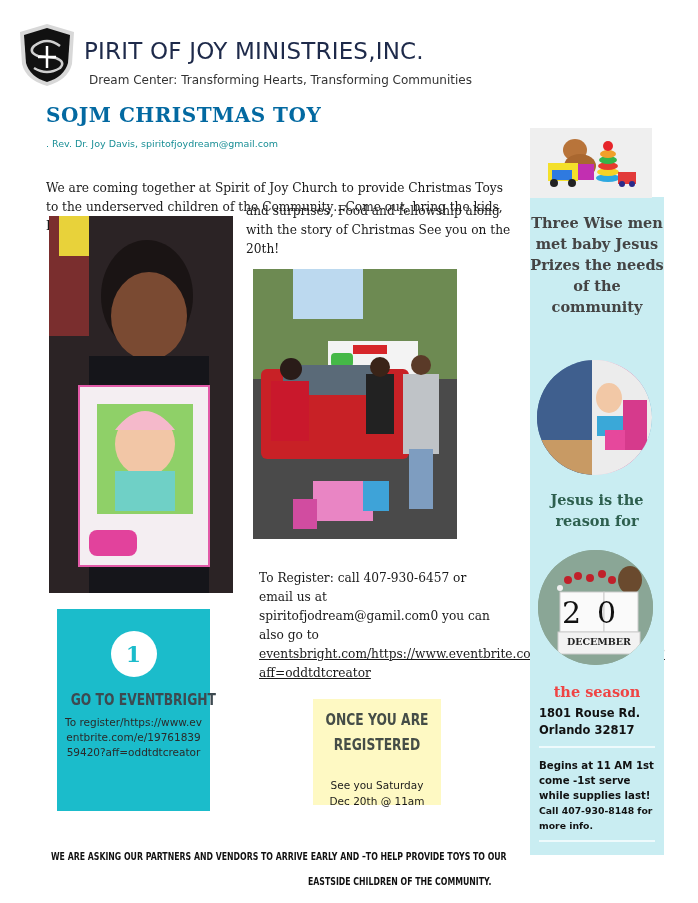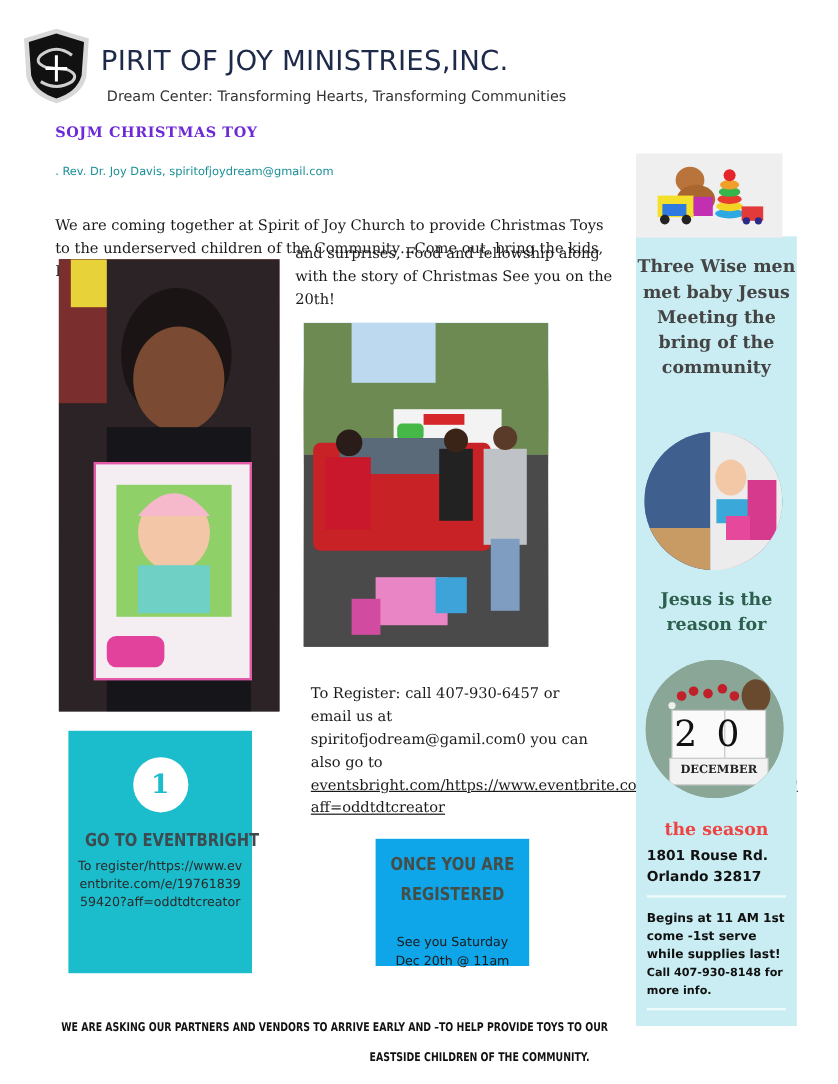--- a/index.html
+++ b/index.html
@@ -2,36 +2,36 @@
 <html><head>
 <meta charset="utf-8">
 <style>
   html,body{margin:0;padding:0;background:#fff;}
   body{width:698px;height:903px;position:relative;overflow:hidden;font-family:"DejaVu Serif",serif;color:#1a1a1a;}
   .abs{position:absolute;}
   
   .logo{left:16px;top:22px;width:62px;height:66px;}
   .org-name{left:84px;top:38px;font-family:"DejaVu Sans",sans-serif;font-size:23px;color:#1e2a4a;letter-spacing:0.2px;white-space:nowrap;}
   .org-tag{left:89px;top:73px;font-family:"DejaVu Sans",sans-serif;font-size:12px;color:#333;white-space:nowrap;}
-  .title{left:46px;top:103px;font-family:"DejaVu Serif",serif;font-weight:bold;font-size:12px;color:#6d28d9;letter-spacing:0.5px;white-space:nowrap;}
+  .title{left:46px;top:103px;font-family:"DejaVu Serif",serif;font-weight:bold;font-size:20px;color:#0369a1;letter-spacing:0.5px;white-space:nowrap;}
   .byline{left:46px;top:138px;font-family:"DejaVu Sans",sans-serif;font-size:9.5px;color:#1a8f96;white-space:nowrap;}
   .intro{left:46px;top:151px;width:470px;font-size:12.2px;line-height:19px;margin-top:28px;}
   .intro2{left:246px;top:202px;width:270px;font-size:12.2px;line-height:19px;}
   
   .photo1{left:49px;top:216px;width:184px;height:377px;overflow:hidden;background:linear-gradient(180deg,#6a2a2a 0%,#3a1c1c 30%,#20202a 60%,#2a2a2a 100%);}
   .photo2{left:253px;top:269px;width:204px;height:270px;overflow:hidden;background:linear-gradient(180deg,#9cc7ea 0%,#b9d9f0 12%,#4a6a3a 22%,#5f7c46 35%,#c8c8c8 45%,#6d6d6d 70%,#3b3b3b 100%);}
   
   .register{left:259px;top:569px;width:240px;font-size:12.2px;line-height:19px;}
   .register a{color:#1a1a1a;text-decoration:underline;}
   
   .step1{left:57px;top:609px;width:153px;height:202px;background:#1bbccb;text-align:center;}
   .step1 .circle{width:46px;height:46px;border-radius:50%;background:#fff;margin:22px auto 0;display:flex;align-items:center;justify-content:center;font-family:"DejaVu Serif",serif;font-weight:bold;font-size:22px;color:#1bbccb;}
   .step1 .hd{font-family:"DejaVu Sans",sans-serif;font-weight:bold;font-size:15px;color:#3d4a50;margin-top:14px;transform:scaleX(0.82);white-space:nowrap;}
   .step1 .bd{font-family:"DejaVu Sans",sans-serif;font-size:10.5px;color:#2a2a2a;line-height:15px;margin-top:6px;padding:0 6px;}
-  .step2{left:313px;top:699px;width:128px;height:106px;background:#0ea5e9;text-align:center;}
+  .step2{left:313px;top:699px;width:128px;height:106px;background:#fef9c3;text-align:center;}
   .step2 .hd{font-family:"DejaVu Sans",sans-serif;font-weight:bold;font-size:15px;color:#454d47;line-height:25px;margin-top:9px;transform:scaleX(0.82);}
   .step2 .bd{font-family:"DejaVu Sans",sans-serif;font-size:10.5px;color:#1a1a1a;line-height:16px;margin-top:19px;}
   
   .foot1{left:51px;top:851px;font-family:"DejaVu Sans",sans-serif;font-weight:bold;font-size:10px;color:#111;white-space:nowrap;transform:scaleX(0.78);transform-origin:left;}
   .foot2{left:308px;top:876px;font-family:"DejaVu Sans",sans-serif;font-weight:bold;font-size:10px;color:#111;white-space:nowrap;transform:scaleX(0.78);transform-origin:left;}
   
   .toys-img{left:530px;top:128px;width:122px;height:70px;background:#efefef;}
   .side{left:530px;top:197px;width:134px;height:658px;background:#c9edf2;}
   .side-h1{left:530px;top:212px;width:134px;text-align:center;font-family:"DejaVu Serif",serif;font-weight:bold;font-size:14.5px;line-height:21px;color:#444;}
   .circ{border-radius:50%;overflow:hidden;}
@@ -139,21 +139,21 @@
     <ellipse cx="78" cy="44" rx="11" ry="4" fill="#f5d325"></ellipse>
     <ellipse cx="78" cy="38" rx="10" ry="4" fill="#e63b2e"></ellipse>
     <ellipse cx="78" cy="32" rx="9" ry="4" fill="#35b54a"></ellipse>
     <ellipse cx="78" cy="26" rx="8" ry="4" fill="#f0a02a"></ellipse>
     <circle cx="78" cy="18" r="5" fill="#e6252a"></circle>
     <rect x="88" y="44" width="18" height="12" fill="#e23a3a"></rect>
     <circle cx="92" cy="56" r="3" fill="#2a2a8a"></circle>
     <circle cx="102" cy="56" r="3" fill="#2a2a8a"></circle>
   </svg>
 </div>
-<div class="abs side-h1">Three Wise men met baby Jesus Meeting the bring of the community</div>
+<div class="abs side-h1">Three Wise men met baby Jesus Prizes the needs of the community</div>
 
 <div class="abs circ circ1">
   <svg width="115" height="115" viewBox="0 0 115 115">
     <rect x="0" y="0" width="55" height="115" fill="#3f5f8e"></rect>
     <rect x="0" y="80" width="55" height="35" fill="#c89a64"></rect>
     <rect x="55" y="0" width="60" height="115" fill="#ececec"></rect>
     <ellipse cx="72" cy="38" rx="13" ry="15" fill="#f2c8a6"></ellipse>
     <rect x="60" y="56" width="36" height="20" fill="#3aa8d8"></rect>
     <rect x="86" y="40" width="24" height="50" fill="#d63a8c"></rect>
     <rect x="68" y="70" width="20" height="20" fill="#e6489c"></rect>

